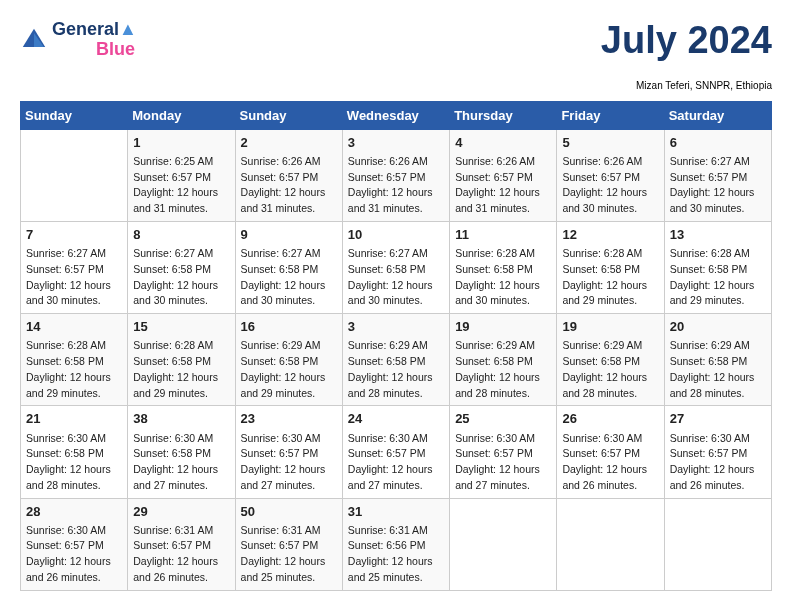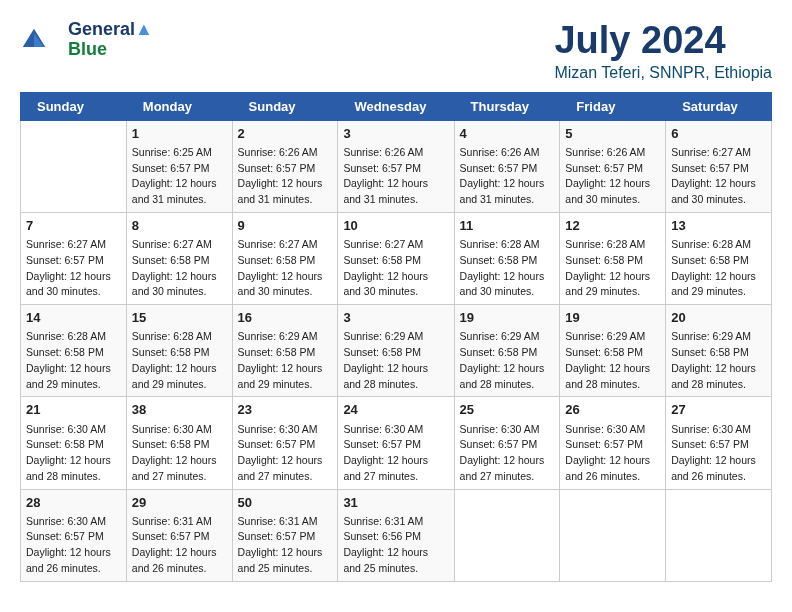--- a/index.html
+++ b/index.html
@@ -12,59 +12,60 @@
     }
     .header {
       display: flex;
       justify-content: space-between;
       align-items: flex-start;
       margin-bottom: 10px;
     }
     .logo {
       display: flex;
       align-items: center;
-      gap: 20px;
+      gap: 4px;
     }
     .logo-text {
       font-size: 18px;
       font-weight: bold;
       color: #1a3a6b;
       line-height: 1.1;
     }
     .logo-text span {
       color: #4a90d9;
     }
     .logo-icon {
       width: 28px;
       height: 28px;
     }
     .title-block {
+      text-align: right;
     }
     .month-year {
       font-size: 38px;
       font-weight: bold;
       color: #1a3a6b;
       line-height: 1.1;
     }
     .location {
-      font-size: 16px;
-      color: #0c4a6e;
-      margin-top: 2px;
+      font-size: 10px;
+      color: #000000;
+      margin-top: 18px;
     }
     table {
       width: 100%;
       border-collapse: collapse;
       font-size: 11px;
     }
     thead tr {
       background-color: #2a5ca8;
       color: white;
     }
     thead th {
-      padding: 6px 16px;
+      padding: 6px 4px;
       text-align: left;
       font-size: 13px;
       font-weight: 600;
       border: 1px solid #2a5ca8;
     }
     tbody tr {
       vertical-align: top;
     }
     tbody td {
       border: 1px solid #ccc;
@@ -100,21 +101,21 @@
 <body>
 
 <div class="header">
   <div class="logo">
     <svg class="logo-icon" viewBox="0 0 40 40" xmlns="http://www.w3.org/2000/svg">
       <polygon points="20,4 36,30 4,30" fill="#2a5ca8"></polygon>
       <polygon points="20,10 34,30 20,30" fill="#4a90d9" opacity="0.6"></polygon>
     </svg>
     <div class="logo-text">
       <div>General<span>▲</span></div>
-      <div style="color:#15803d;">Blue</div>
+      <div style="color:#ec4899;margin-left:44px;">Blue</div>
     </div>
   </div>
   <div class="title-block">
     <div class="month-year">July 2024</div>
     <div class="location">Mizan Teferi, SNNPR, Ethiopia</div>
   </div>
 </div>
 
 <table>
   <thead>

